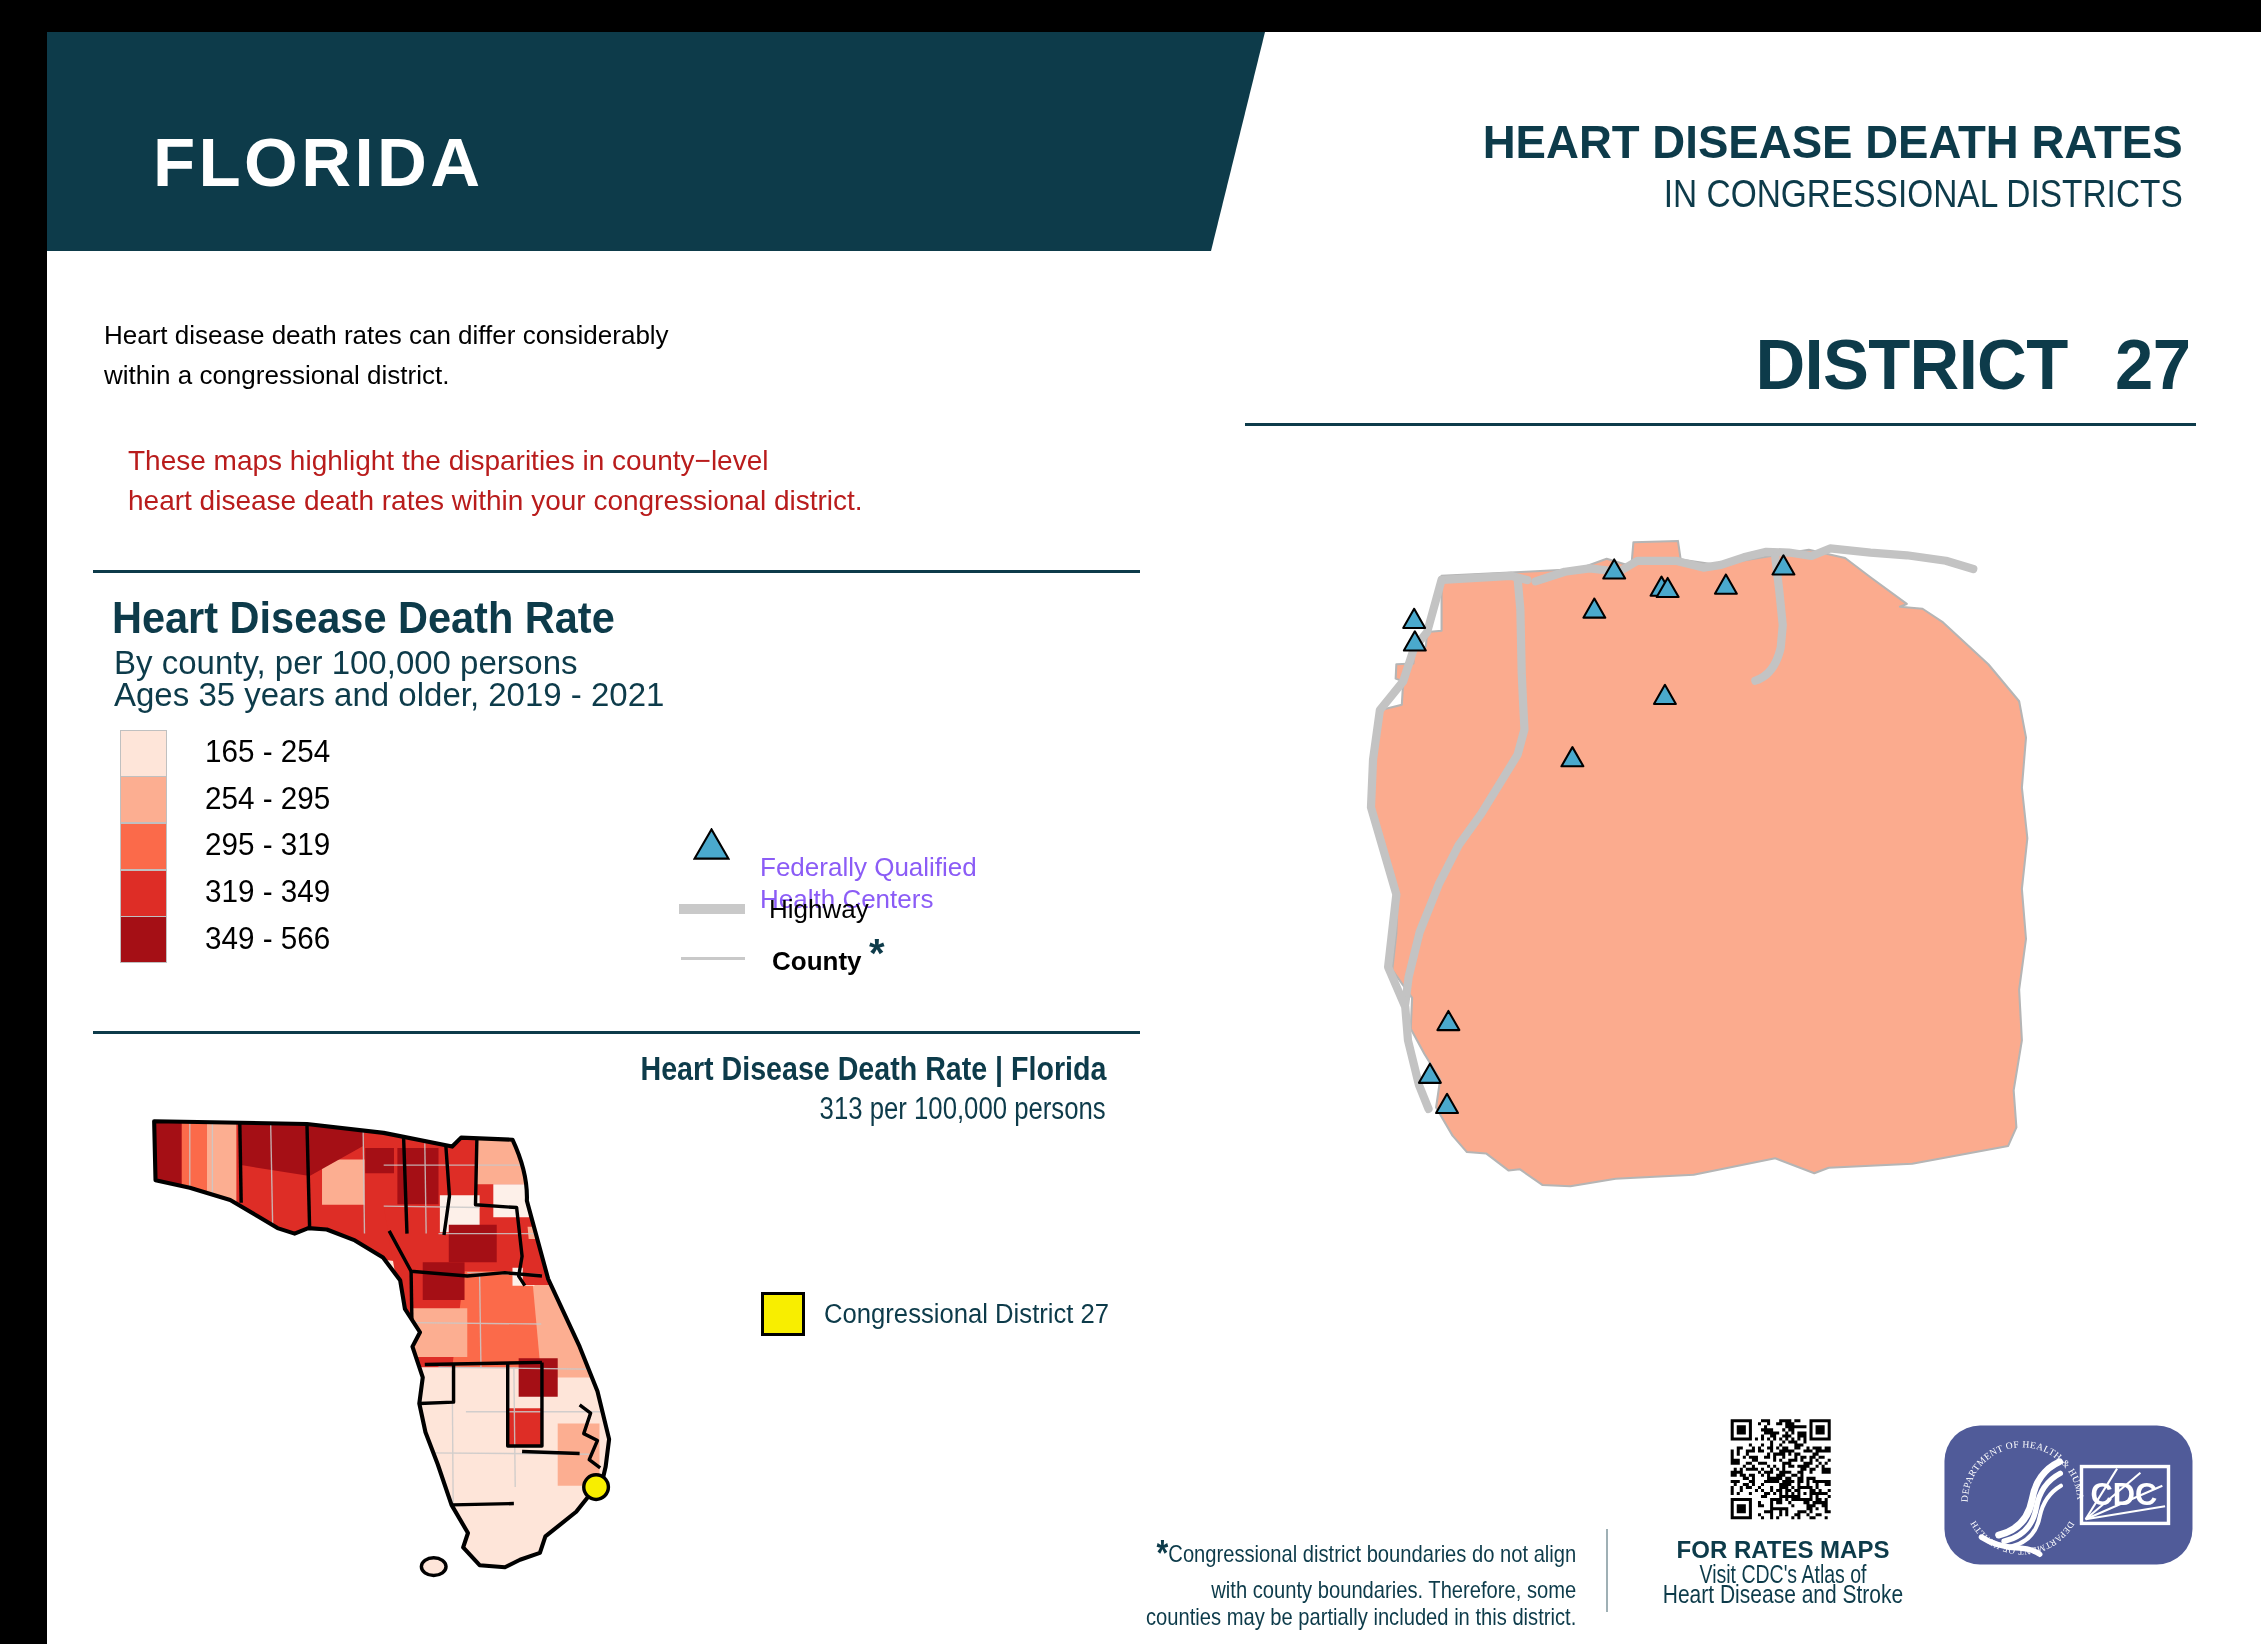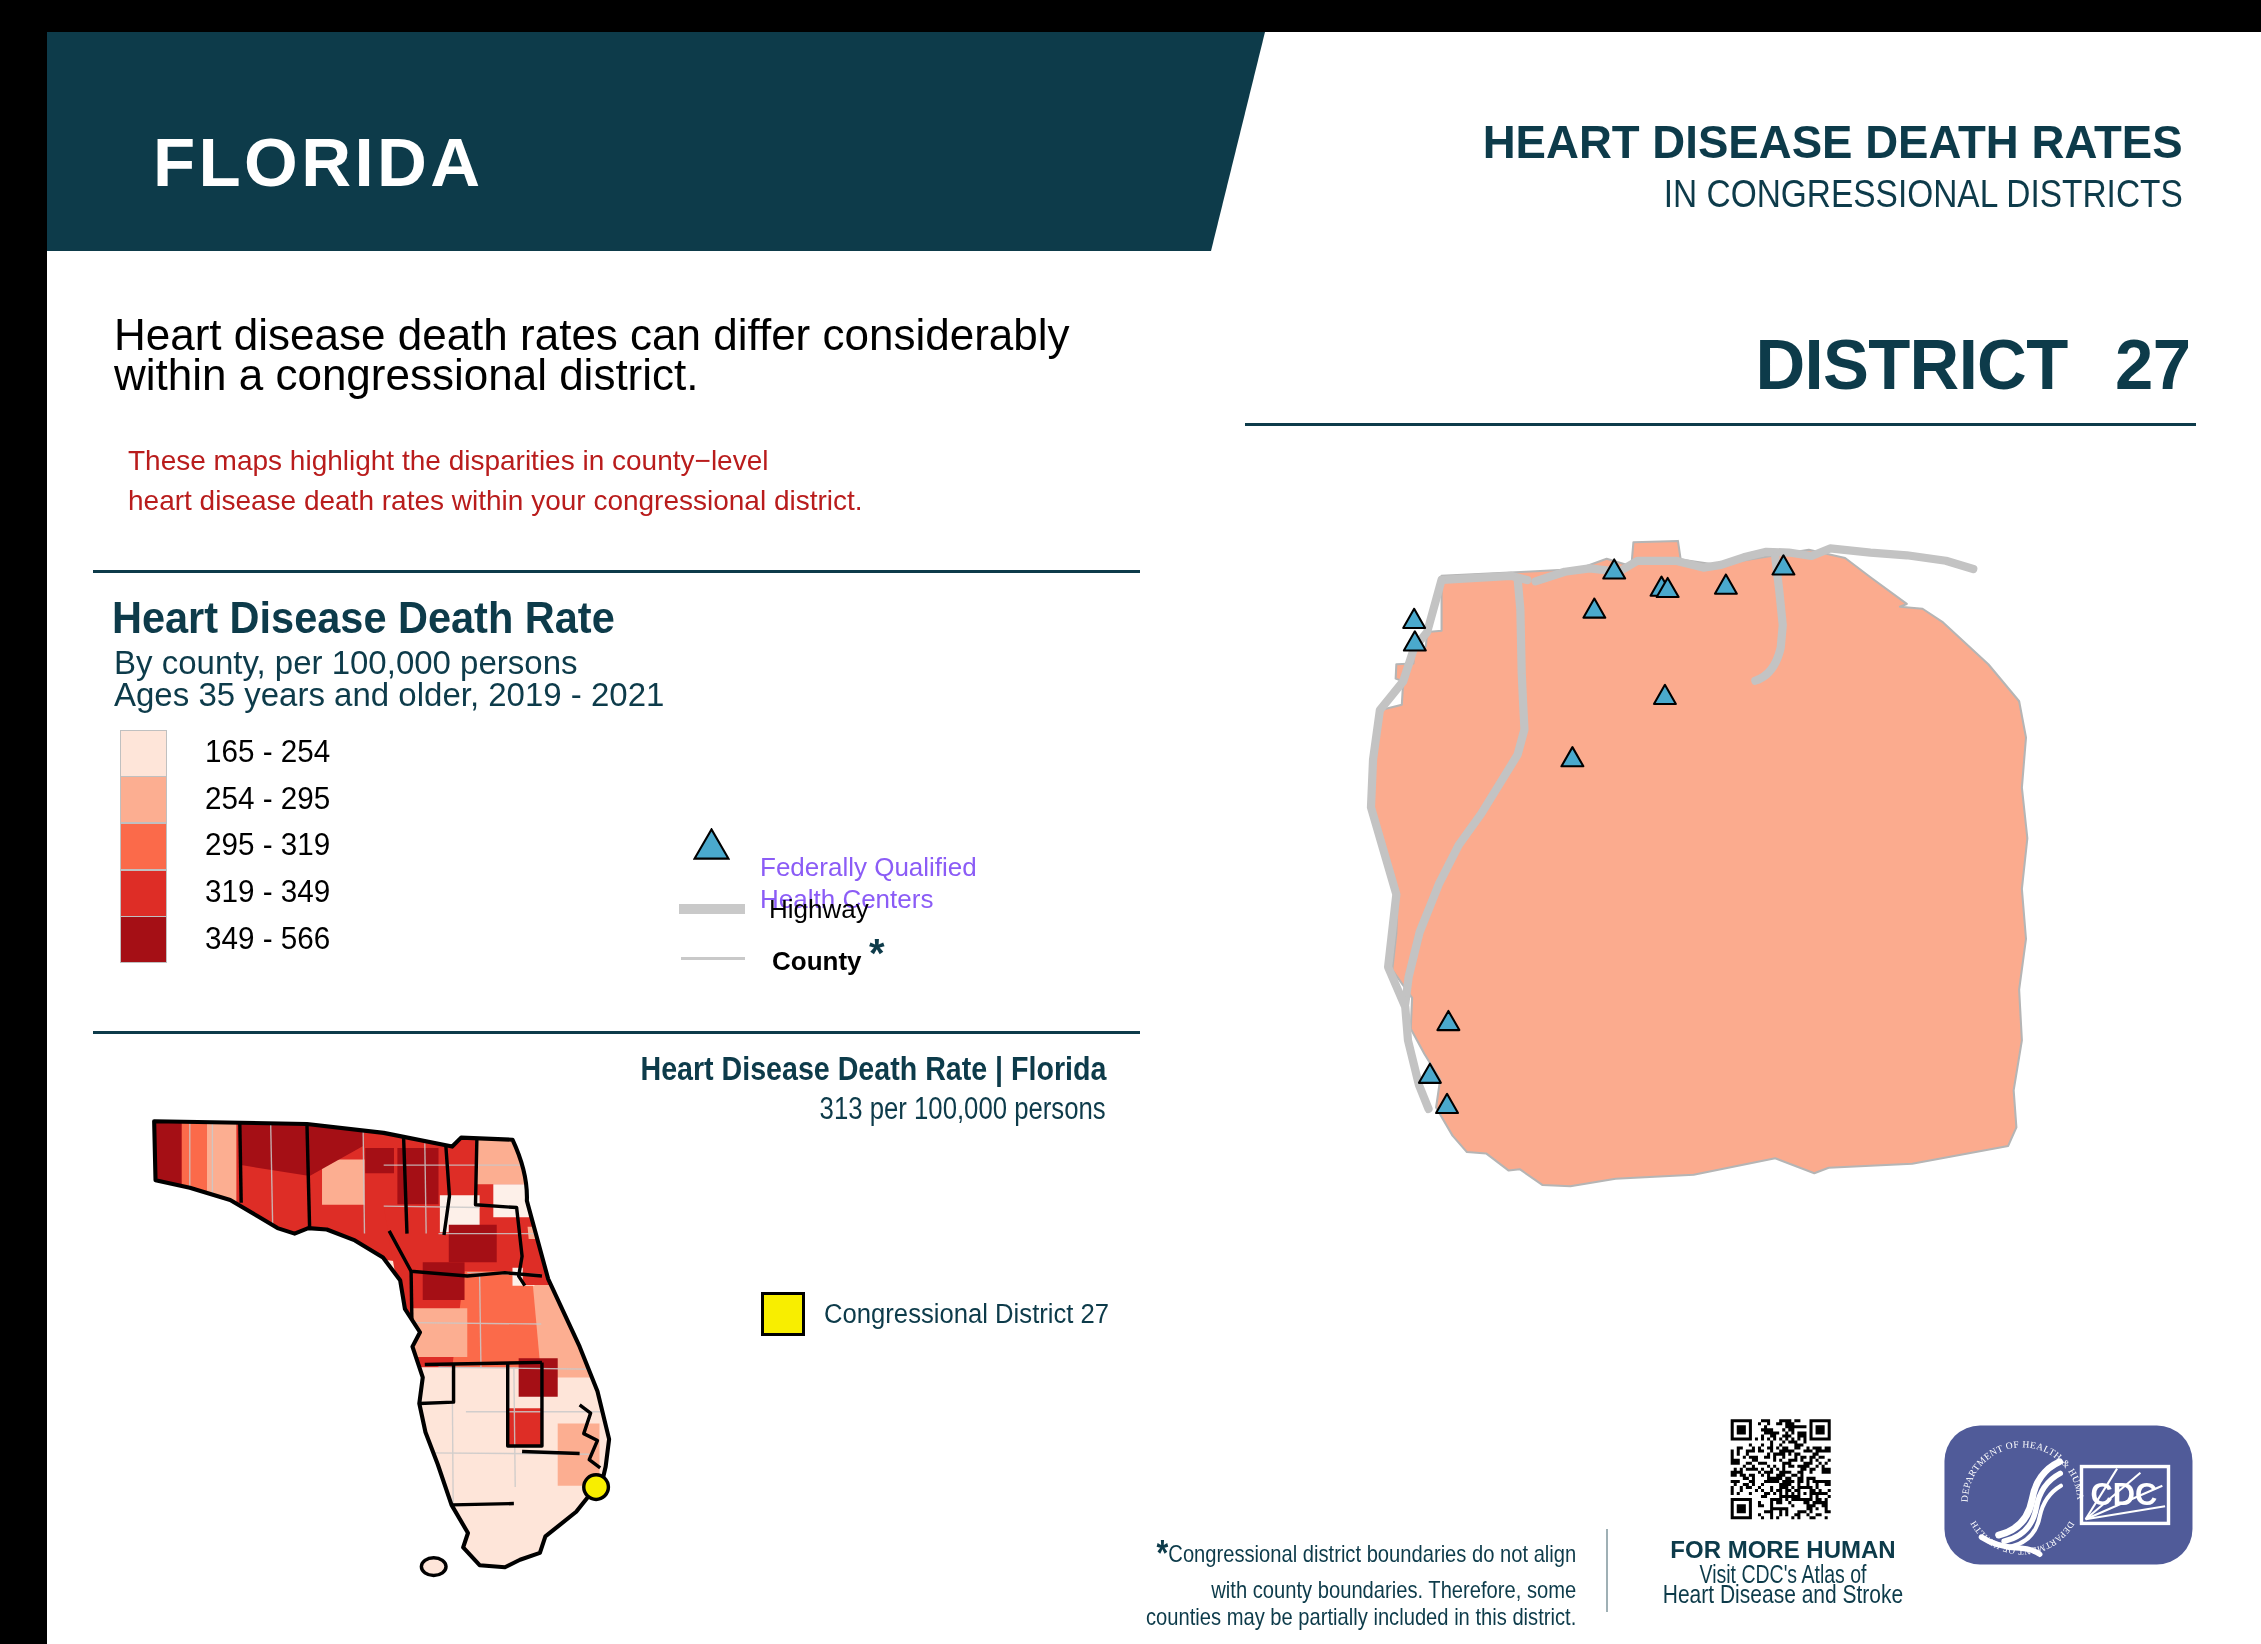--- a/index.html
+++ b/index.html
@@ -20,21 +20,21 @@
 <div class="abs" style="left:147px;top:123px;font-size:69px;font-weight:bold;color:#fff;letter-spacing:3.4px;margin-left:6px;">FLORIDA</div>
 
 <div class="abs teal" style="right:78px;top:114px;font-size:47px;font-weight:bold;text-align:right;transform:scaleX(0.97);transform-origin:right;">HEART DISEASE DEATH RATES</div>
 
 <div class="abs teal" style="right:78px;top:173px;font-size:38px;text-align:right;transform:scaleX(0.88);transform-origin:right;">IN CONGRESSIONAL DISTRICTS</div>
 
 <div class="abs teal" style="right:71px;top:324px;font-size:71px;font-weight:bold;letter-spacing:-0.7px;transform:scaleX(0.97);transform-origin:right;">DISTRICT<span style="margin-left:49px">27</span></div>
 
 <div class="abs" style="left:1245px;top:423px;width:951px;height:2.7px;background:#0d3b4a;"></div>
 
-<div class="abs" style="left:114px;top:315px;font-size:44px;line-height:40px;color:#000;">Heart disease death rates can differ considerably<br>within a congressional district.</div>
+<div class="abs" style="left:104px;top:315px;font-size:26px;line-height:40px;color:#000;">Heart disease death rates can differ considerably<br>within a congressional district.</div>
 
 <div class="abs" style="left:128px;top:441px;font-size:28px;line-height:40px;color:#b91c1c;">These maps highlight the disparities in county−level<br>heart disease death rates within your congressional district.</div>
 
 <div class="abs" style="left:93px;top:570px;width:1047px;height:2.7px;background:#0d3b4a;"></div>
 
 <div class="abs teal" style="left:112px;top:593px;font-size:44px;font-weight:bold;transform:scaleX(0.943);transform-origin:left;white-space:nowrap;">Heart Disease Death Rate</div>
 
 <div class="abs teal" style="left:114px;top:647px;font-size:33px;line-height:32px;">By county, per 100,000 persons<br>Ages 35 years and older, 2019 - 2021</div>
 
 <div class="abs" style="left:120px;top:730px;width:45px;height:45px;background:#fee5d9;border:1.4px solid #c0c0c0;"></div>
@@ -210,18 +210,18 @@
 </svg>
 
 <div class="abs" style="left:761px;top:1292px;width:38px;height:38px;background:#f8ee00;border:3.4px solid #000;"></div>
 
 <div class="abs teal" style="left:824px;top:1299px;font-size:27px;transform:scaleX(0.95);transform-origin:left;white-space:nowrap;">Congressional District 27</div>
 
 <div class="abs teal" style="right:685px;top:1540px;font-size:24px;line-height:27px;text-align:right;transform:scaleX(0.84);transform-origin:right;white-space:nowrap;"><span style="font-size:36px;font-weight:bold;vertical-align:-4.1px;">*</span><span style="font-size:0px;"> </span>Congressional district boundaries do not align<br>with county boundaries. Therefore, some<br>counties may be partially included in this district.</div>
 
 <div class="abs" style="left:1606px;top:1529px;width:2.1px;height:83px;background:#9fb0b5;"></div>
 
-<div class="abs teal" style="left:1605px;top:1536px;width:356px;font-size:24px;font-weight:bold;text-align:center;">FOR MORE HUMAN</div>
+<div class="abs teal" style="left:1605px;top:1536px;width:356px;font-size:24px;font-weight:bold;text-align:center;">FOR RATES MAPS</div>
 
 <div class="abs teal" style="left:1605px;top:1560px;width:356px;font-size:25px;text-align:center;transform:scaleX(0.78);transform-origin:center;">Visit CDC's Atlas of</div>
 
 <div class="abs teal" style="left:1605px;top:1580px;width:356px;font-size:25px;text-align:center;transform:scaleX(0.84);transform-origin:center;">Heart Disease and Stroke</div>
 
 
 </body></html>

